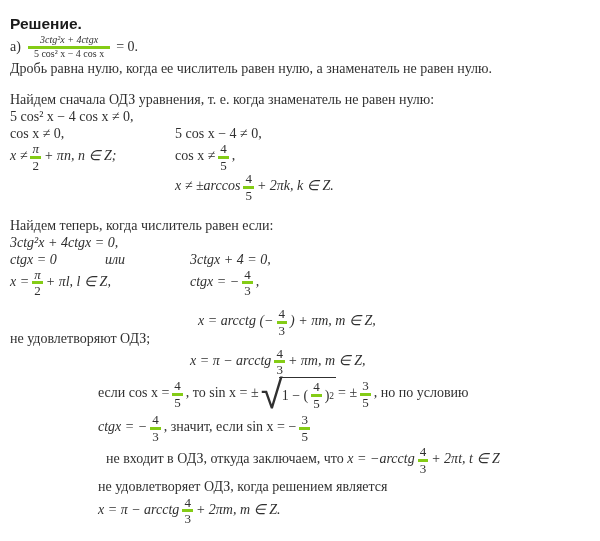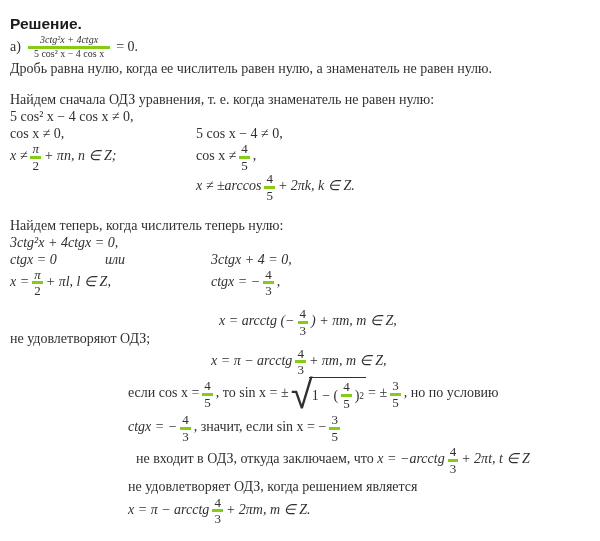--- a/index.html
+++ b/index.html
@@ -32,28 +32,28 @@
   .eqrow .itemlabel { margin-right:4px; }
   .eqrow .frac .fnum, .eqrow .frac .fden { font-size:10px; padding:0 6px; }
   .eqrow .rhs { margin-left:3px; }
 
   
   .cols { display:flex; align-items:center; }
   .cols .c1 { width:165px; flex:none; }
   .cols .c1w { width:180px; flex:none; }
   .cols .ca { width:95px; flex:none; }
   .cols .cb { width:85px; flex:none;font-style:italic; }
-  .cols .c2 { flex:1;margin-left:21px; }
+  .cols .c2 { flex:1; }
   .ind { padding-left:8px; }
 
   .vrow { line-height:17px; }
   .vcenter { display:flex; align-items:center;margin-top:33px; }
 
   
-  .analysis { margin-left:118px; }
+  .analysis { margin-left:88px; }
   .analysis .line { margin-bottom:1px; }
 
   
   .sqrt { display:inline-flex; align-items:center; vertical-align:middle; margin:0 2px; }
   .radsign {
     font-family:"DejaVu Sans", sans-serif;
     font-size:40px; line-height:34px; height:34px;
     display:inline-flex; align-items:center; margin-right:-4px;
     font-weight:200;
   }
@@ -105,21 +105,21 @@
 
   <div class="cols">
     <div class="c1"></div>
     <div class="c2 vrow">
       <span class="mi">x ≠ ±arccos</span><span class="frac"><span class="fnum">4</span><span class="fden">5</span></span><span class="mi">+ 2πk, k ∈ Z.</span>
     </div>
   </div>
 
   <div class="gap"></div>
 
-  <div class="line">Найдем теперь, когда числитель теперь нулю:</div>
+  <div class="line">Найдем теперь, когда числитель равен если:</div>
   <div class="line mi">3ctg²x + 4ctgx = 0,</div>
 
   <div class="cols">
     <div class="ca line mi">ctgx = 0</div>
     <div class="cb line">или</div>
     <div class="c2 line mi">3ctgx + 4 = 0,</div>
   </div>
 
   <div class="cols">
     <div class="c1w vrow">

